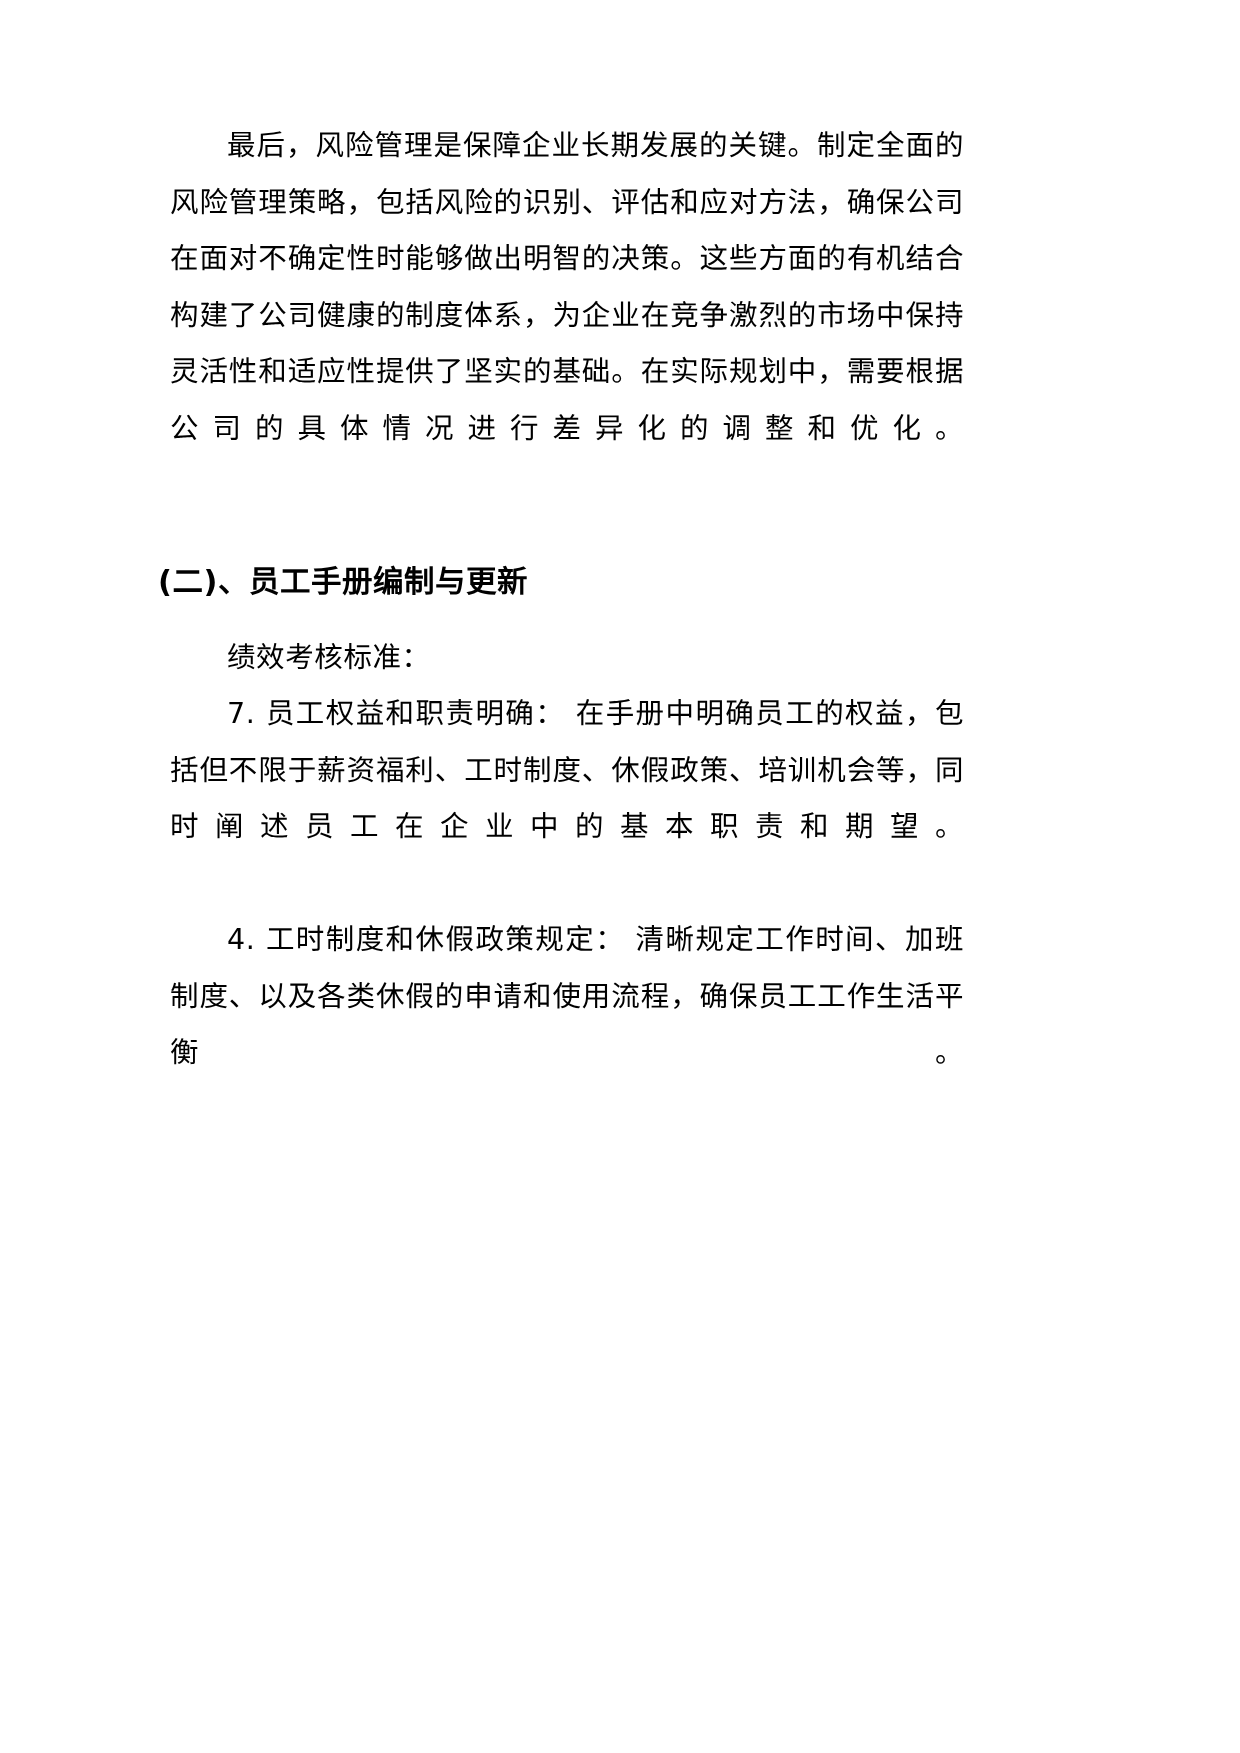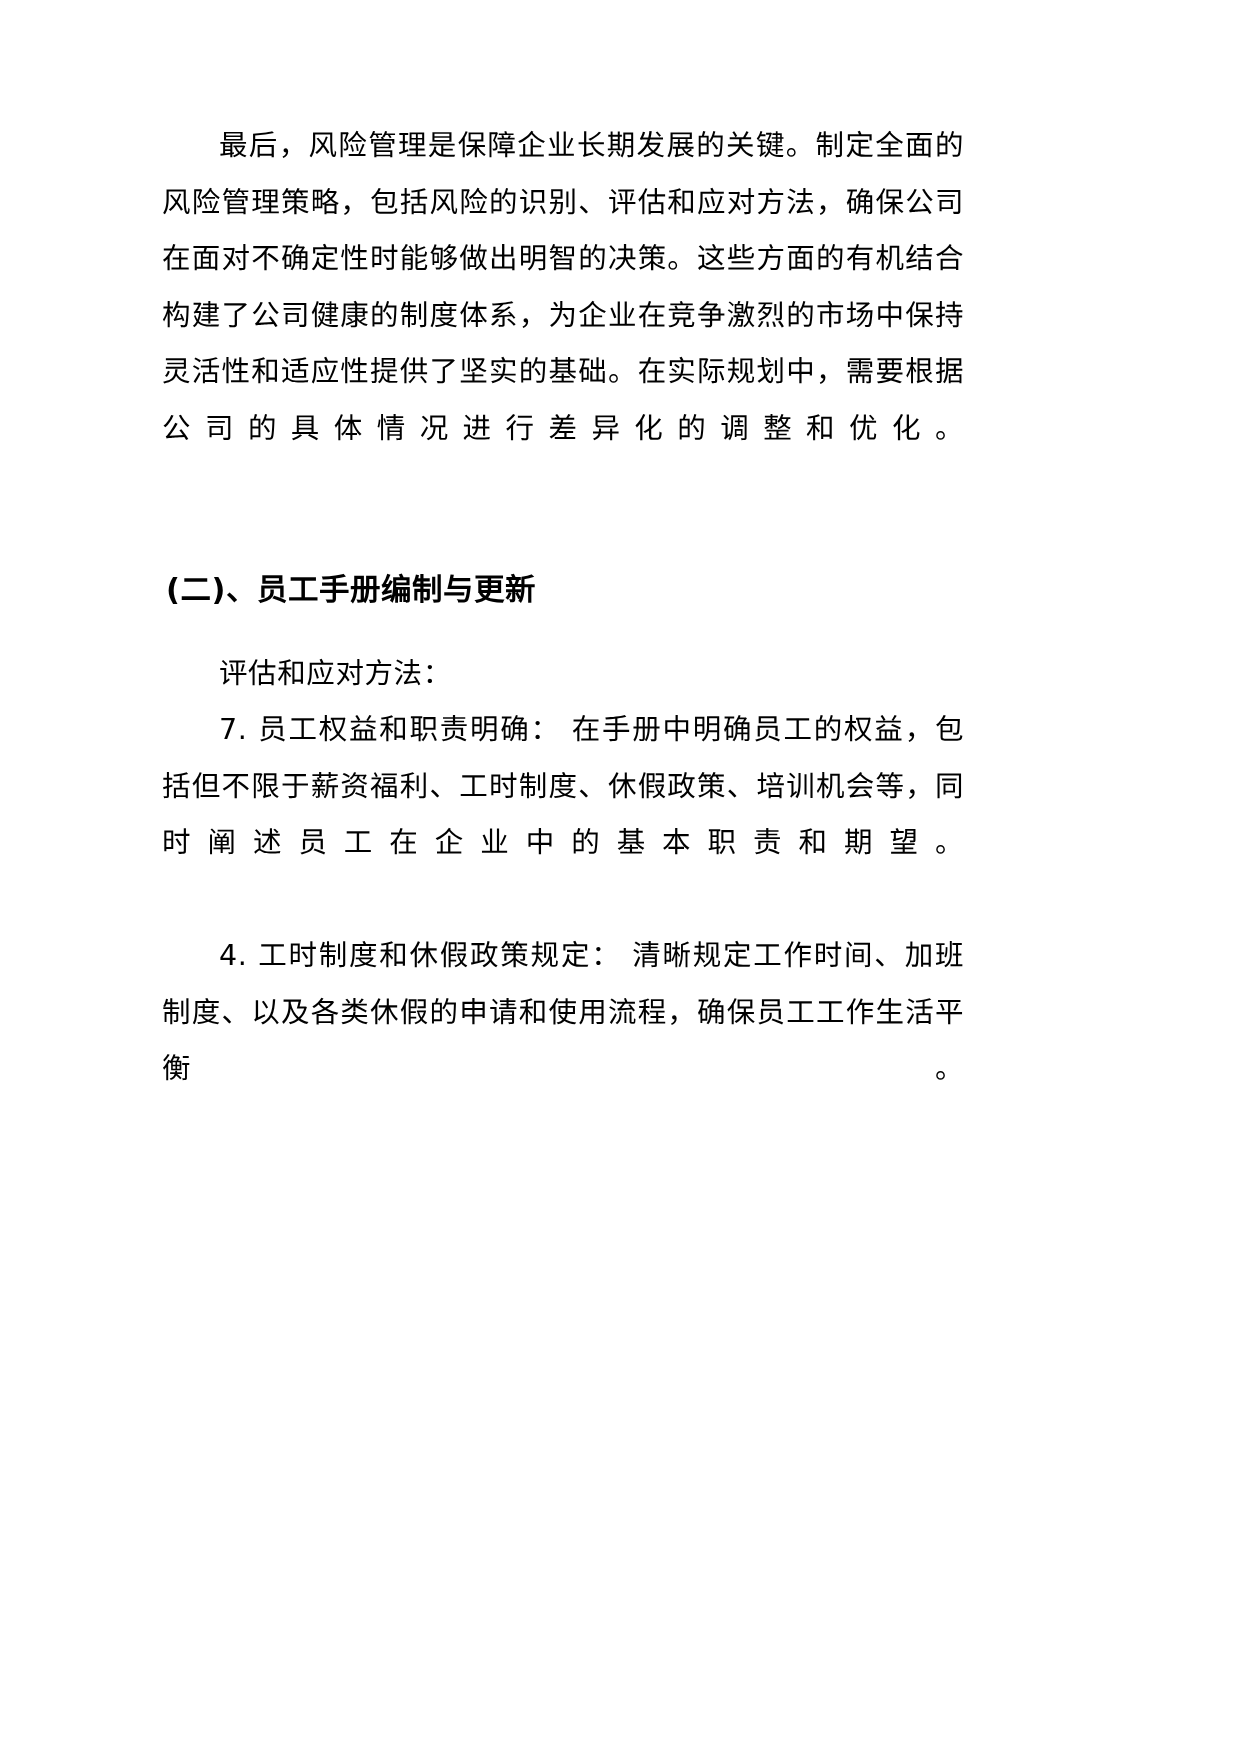--- a/index.html
+++ b/index.html
@@ -28,21 +28,21 @@
 
   
   .para {
     font-family: "DejaVu Sans", "Liberation Sans", sans-serif;
     font-size: 28.5px;
     line-height: 56.5px;
     color: #000000;
     text-align: justify;
     text-justify: inter-ideograph;
     text-indent: 57px;
-    margin: 0 0 0 4px;
+    margin: 0 0 0 12px;
     letter-spacing: 0.6px;
     font-weight: 400;
     -webkit-font-smoothing: antialiased;
   }
 
   
   .para::after {
     content: "";
     display: inline-block;
     width: 100%;
@@ -54,21 +54,21 @@
 
   
   .heading {
     font-family: "DejaVu Sans", "Liberation Sans", sans-serif;
     font-size: 30.5px;
     line-height: 56px;
     font-weight: 700;
     color: #000000;
     text-indent: 0;
     letter-spacing: 0.5px;
-    margin: 8px;
+    margin: 0;
     padding: 0;
   }
 
   
   .gap-heading-before { height: 40px; }
   .gap-heading-after  { height: 20px; }
 </style>
 </head>
 <body>
 
@@ -76,21 +76,21 @@
   <div class="content">
 
     <p class="para">最后，风险管理是保障企业长期发展的关键。制定全面的风险管理策略，包括风险的识别、评估和应对方法，确保公司在面对不确定性时能够做出明智的决策。这些方面的有机结合构建了公司健康的制度体系，为企业在竞争激烈的市场中保持灵活性和适应性提供了坚实的基础。在实际规划中，需要根据公司的具体情况进行差异化的调整和优化。</p>
 
     <div class="gap-heading-before"></div>
 
     <h2 class="heading">(二)、员工手册编制与更新</h2>
 
     <div class="gap-heading-after"></div>
 
-    <p class="para nostretch">评估和应对方法：</p>
+    <p class="para nostretch">绩效考核标准：</p>
 
 
 
     <p class="para">7. 员工权益和职责明确： 在手册中明确员工的权益，包括但不限于薪资福利、工时制度、休假政策、培训机会等，同时阐述员工在企业中的基本职责和期望。</p>
 
 
     <p class="para">4. 工时制度和休假政策规定： 清晰规定工作时间、加班制度、以及各类休假的申请和使用流程，确保员工工作生活平衡。</p>
 
   </div>
 </div>

